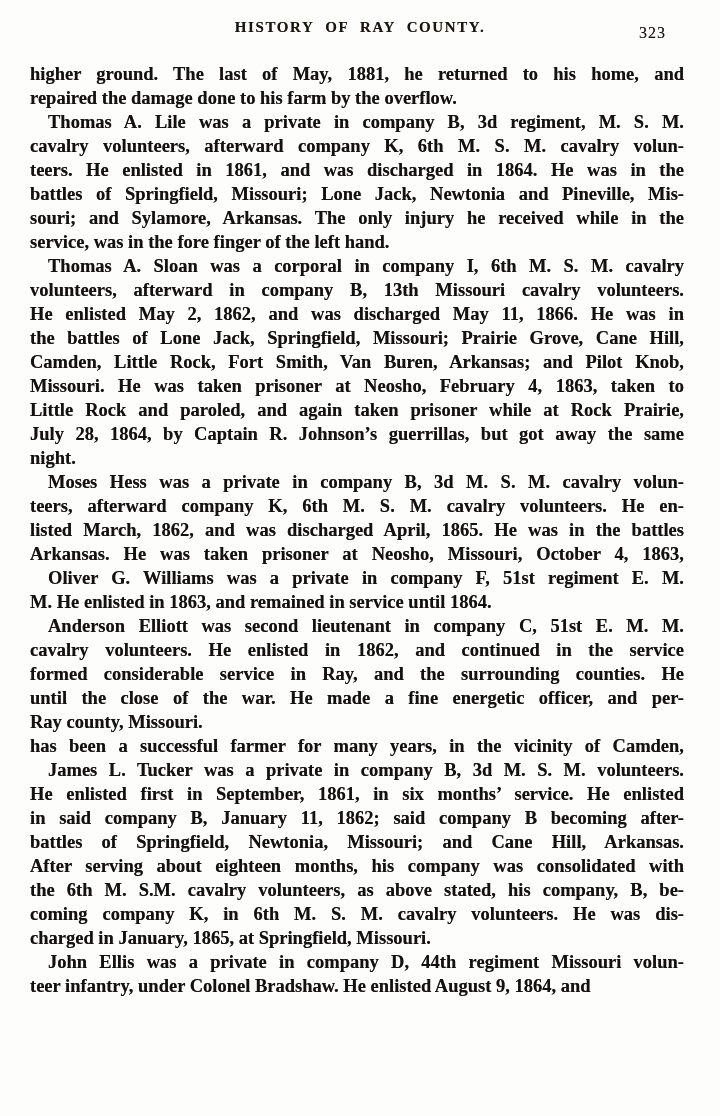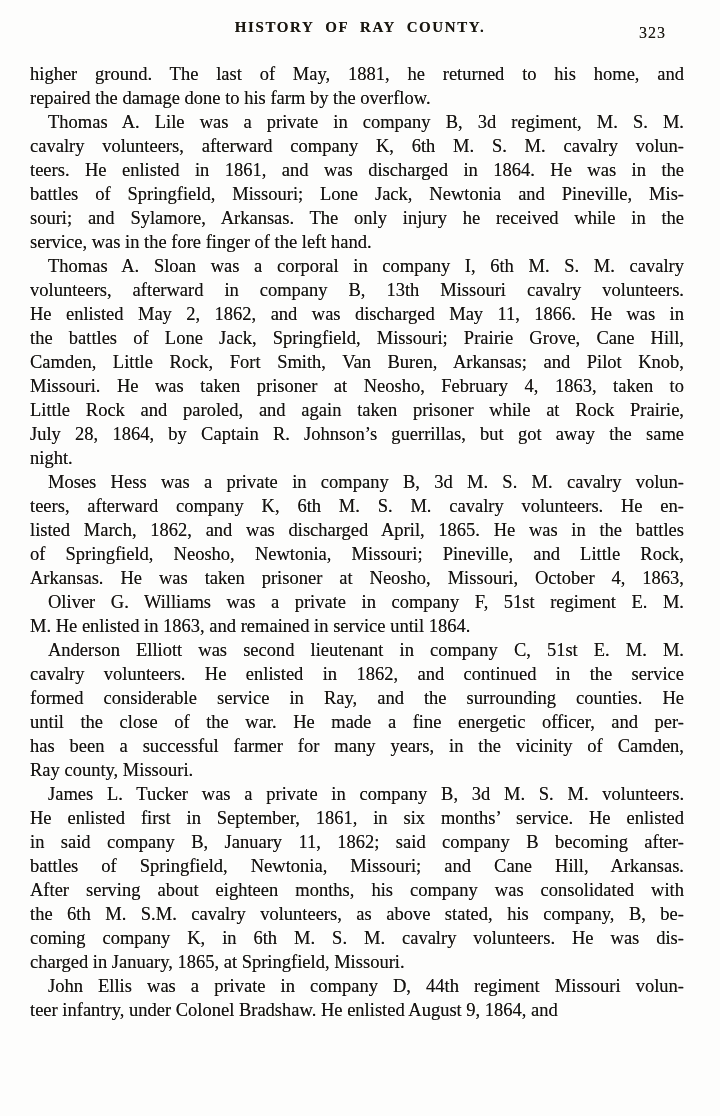--- a/index.html
+++ b/index.html
@@ -39,20 +39,21 @@
     font-weight: normal;
     letter-spacing: 1px;
     color: #19160f;
     text-shadow: 0 0 0.4px rgba(20, 16, 10, 0.55);
   }
   .body-text {
     margin: 22px 36px 0 30px;
     font-size: 18.5px;
     line-height: 24px;
     text-shadow: 0 0 0.5px rgba(22, 18, 12, 0.6);
+    font-weight: bold;
   }
   .line {
     height: 24px;
     text-align: justify;
     text-align-last: justify;
     white-space: normal;
     overflow: hidden;
   }
   .line.last {
     text-align-last: left;
@@ -90,34 +91,33 @@
         <div class="line">Camden, Little Rock, Fort Smith, Van Buren, Arkansas; and Pilot Knob,</div>
         <div class="line">Missouri.  He was taken prisoner at Neosho, February 4, 1863, taken to</div>
         <div class="line">Little Rock and paroled, and again taken prisoner while at Rock Prairie,</div>
         <div class="line">July 28, 1864, by Captain R. Johnson’s guerrillas, but got away the same</div>
         <div class="line last">night.</div>
       </div>
       <div class="paragraph">
         <div class="line indent">Moses Hess was a private in company B, 3d M. S.  M. cavalry volun-</div>
         <div class="line">teers, afterward company K, 6th M. S. M. cavalry volunteers.  He en-</div>
         <div class="line">listed March, 1862, and was discharged April, 1865.   He was in the battles</div>
-        <div class="line">of Springfield, Neosho, Newtonia, Missouri; Pineville, and Little Rock,</div>
         <div class="line">Arkansas.   He was taken prisoner at Neosho, Missouri, October 4, 1863,</div>
       </div>
       <div class="paragraph">
         <div class="line indent">Oliver G. Williams was a private in company F, 51st regiment E. M.</div>
         <div class="line last">M.   He enlisted in 1863, and remained in service until 1864.</div>
       </div>
       <div class="paragraph">
         <div class="line indent">Anderson Elliott was second lieutenant in company C, 51st E. M. M.</div>
         <div class="line">cavalry volunteers.  He enlisted in 1862, and continued in the service</div>
         <div class="line">formed considerable service in Ray, and the surrounding counties.  He</div>
         <div class="line">until the close of the war.  He made a fine energetic officer, and per-</div>
+        <div class="line last">Ray county, Missouri.</div>
         <div class="line">has been a successful farmer for many years, in the vicinity of Camden,</div>
-        <div class="line last">Ray county, Missouri.</div>
       </div>
       <div class="paragraph">
         <div class="line indent">James L. Tucker was a private in company B, 3d M. S. M. volunteers.</div>
         <div class="line">He enlisted first in September, 1861, in six months’ service.  He enlisted</div>
         <div class="line">in said company B, January 11, 1862; said company B becoming after-</div>
         <div class="line">battles of Springfield, Newtonia, Missouri; and Cane Hill, Arkansas.</div>
         <div class="line">After serving about eighteen months, his company was consolidated with</div>
         <div class="line">the 6th M. S.M. cavalry volunteers, as above stated, his  company, B, be-</div>
         <div class="line">coming company K, in 6th M. S. M. cavalry volunteers.  He was dis-</div>
         <div class="line last">charged in January, 1865, at Springfield, Missouri.</div>

